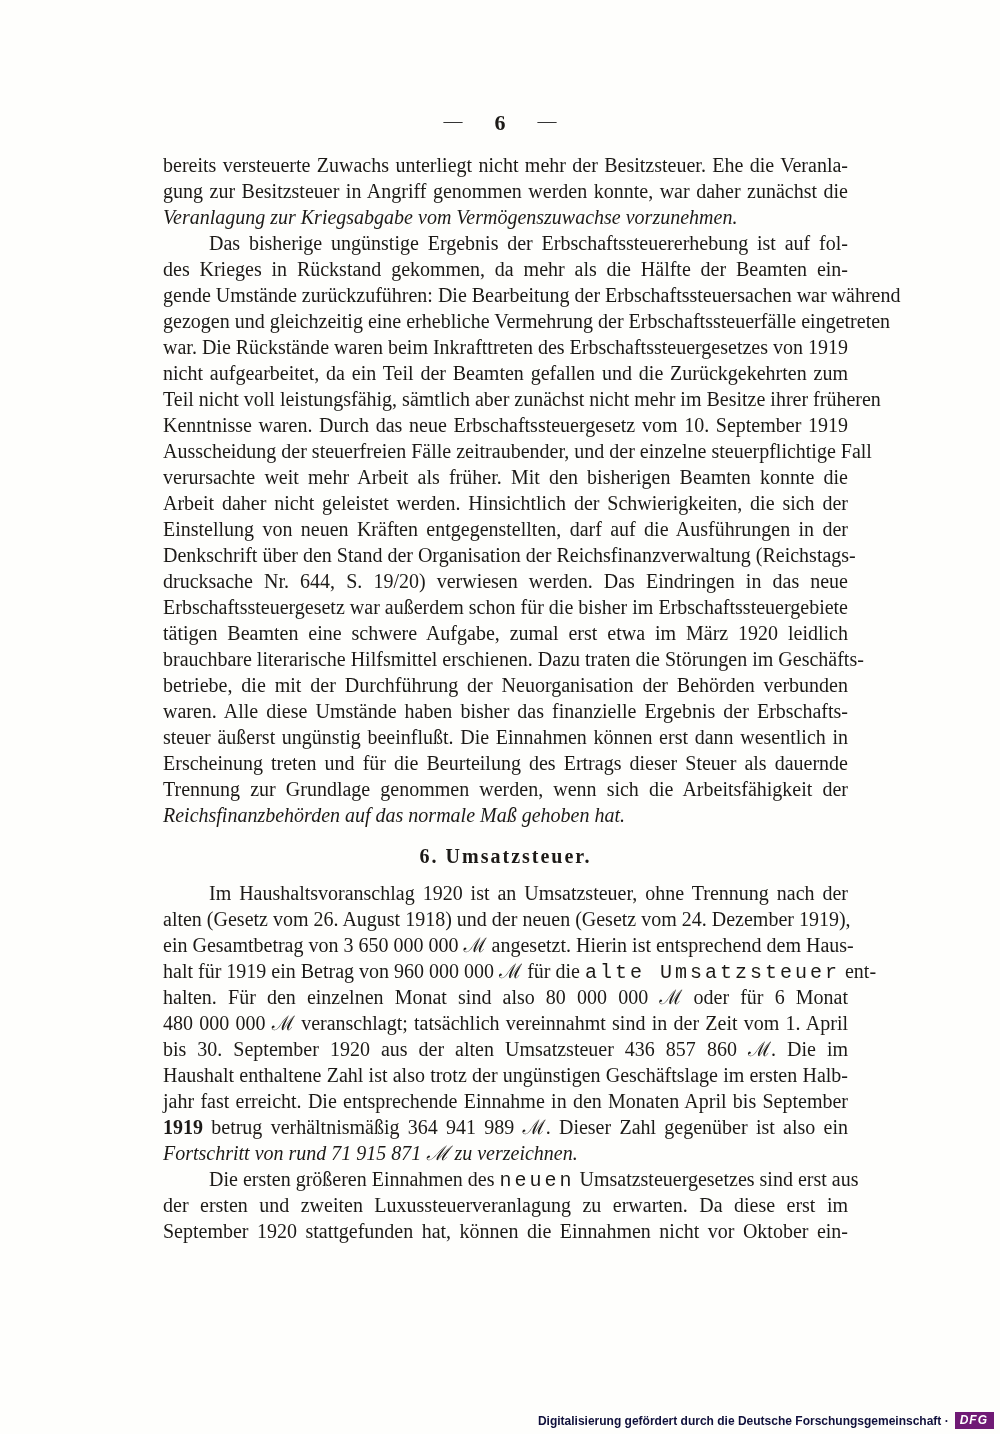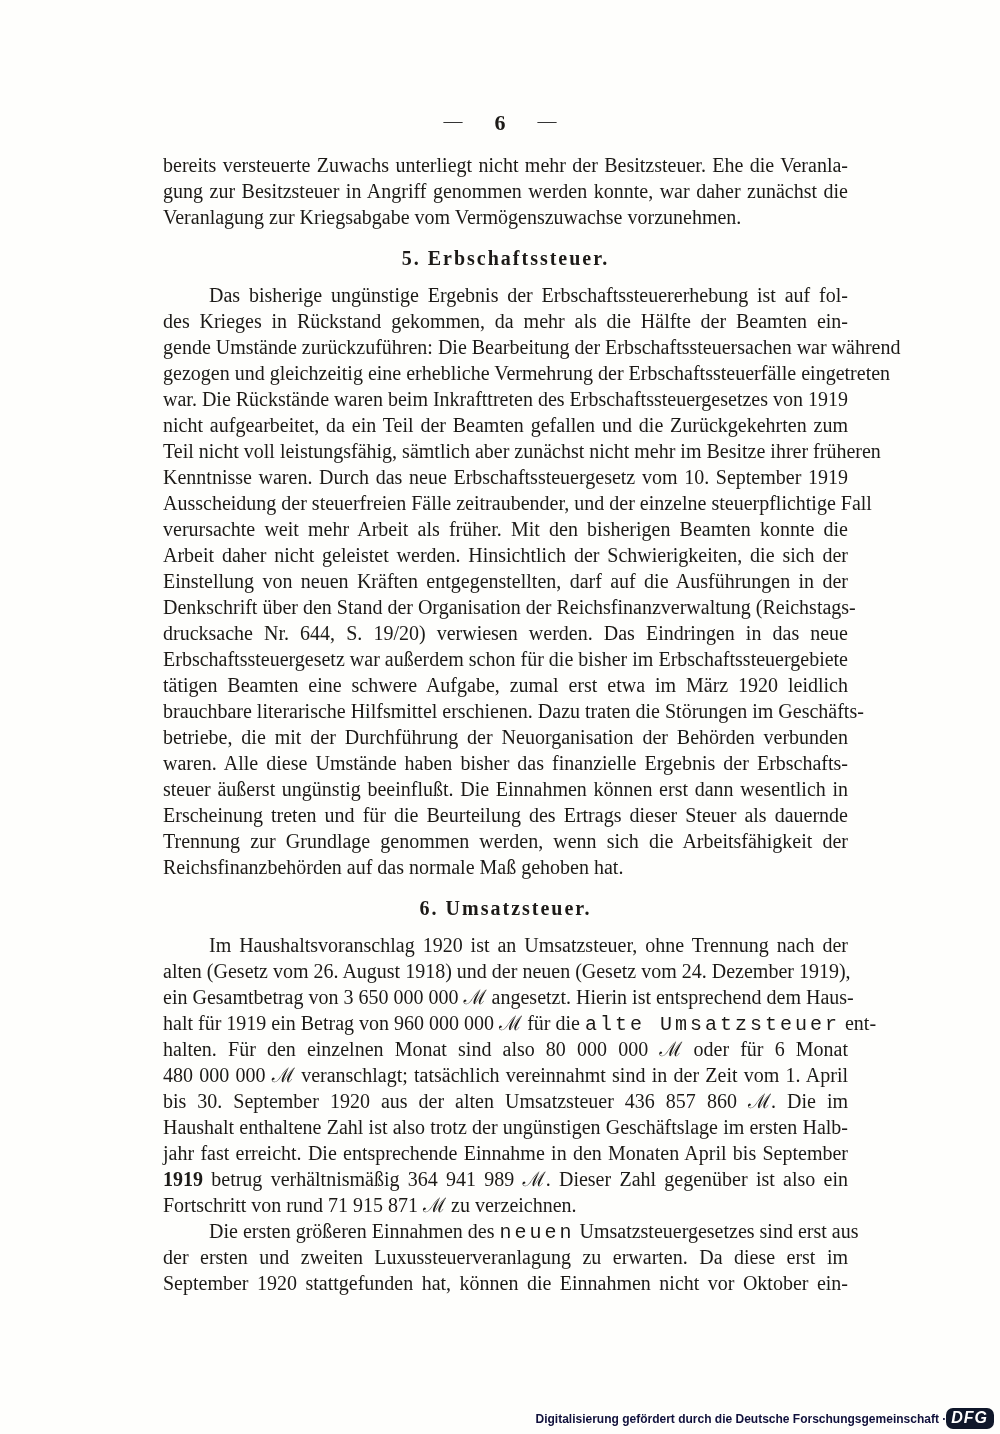--- a/index.html
+++ b/index.html
@@ -36,72 +36,72 @@
     font-size:20px;
     line-height:26px;
     height:26px;
     text-align:justify;
     text-align-last:justify;
     white-space:nowrap;
     overflow:visible;
   }
   .line.last{
     text-align-last:left;
+    font-style:italic;
   }
   .line.indent{
     text-indent:46px;
   }
   .seg-bold{font-weight:bold;margin-top:44px;}
   .seg-spaced{letter-spacing:3px;font-family:Liberation Mono, monospace;}
   .heading{
     margin:14px 0 10px 0;
     text-align:center;
     font-size:20px;
     line-height:28px;
     font-weight:bold;
     letter-spacing:2px;
   }
   .footer{
     position:absolute;
     right:6px;bottom:5px;
-    display:flex;align-items:center;
+    display:flex;align-items:center;gap:6px;
     font-family:"Liberation Sans","DejaVu Sans",sans-serif;
   }
   .footer-text{
     font-size:12px;font-weight:bold;
     color:#10103c;
   }
   .dfg-logo{
     display:inline-block;
-    background:#0f172a;
+    background:#701a75;
     color:#ffffff;
-    font-size:16px;font-weight:bold;font-style:italic;
+    font-size:12px;font-weight:bold;font-style:italic;
     padding:1px 6px 2px 5px;
-    border-radius:7px;
+    border-radius:0;
     letter-spacing:1px;
   }
 </style>
 </head>
 <body>
 
 <div class="page">
 
   <div class="pageno">
     <span class="dash">—</span><span class="num">6</span><span class="dash">—</span>
   </div>
 
   <div class="body">
 
     <div class="para">
         <div class="line"><span>bereits versteuerte Zuwachs unterliegt nicht mehr der Besitzsteuer. Ehe die Veranla-</span></div>
         <div class="line"><span>gung zur Besitzsteuer in Angriff genommen werden konnte, war daher zunächst die</span></div>
         <div class="line last"><span>Veranlagung zur Kriegsabgabe vom Vermögenszuwachse vorzunehmen.</span></div>
       </div>
 
-    <h2 class="heading">5. Erbschaftssteuer.</h2>
 
     <div class="para">
         <div class="line indent"><span>Das bisherige ungünstige Ergebnis der Erbschaftssteuererhebung ist auf fol-</span></div>
         <div class="line"><span>des Krieges in Rückstand gekommen, da mehr als die Hälfte der Beamten ein-</span></div>
         <div class="line"><span>gende Umstände zurückzuführen: Die Bearbeitung der Erbschaftssteuersachen war während</span></div>
         <div class="line"><span>gezogen und gleichzeitig eine erhebliche Vermehrung der Erbschaftssteuerfälle eingetreten</span></div>
         <div class="line"><span>war. Die Rückstände waren beim Inkrafttreten des Erbschaftssteuergesetzes von 1919</span></div>
         <div class="line"><span>nicht aufgearbeitet, da ein Teil der Beamten gefallen und die Zurückgekehrten zum</span></div>
         <div class="line"><span>Teil nicht voll leistungsfähig, sämtlich aber zunächst nicht mehr im Besitze ihrer früheren</span></div>
         <div class="line"><span>Kenntnisse waren. Durch das neue Erbschaftssteuergesetz vom 10. September 1919</span></div>

